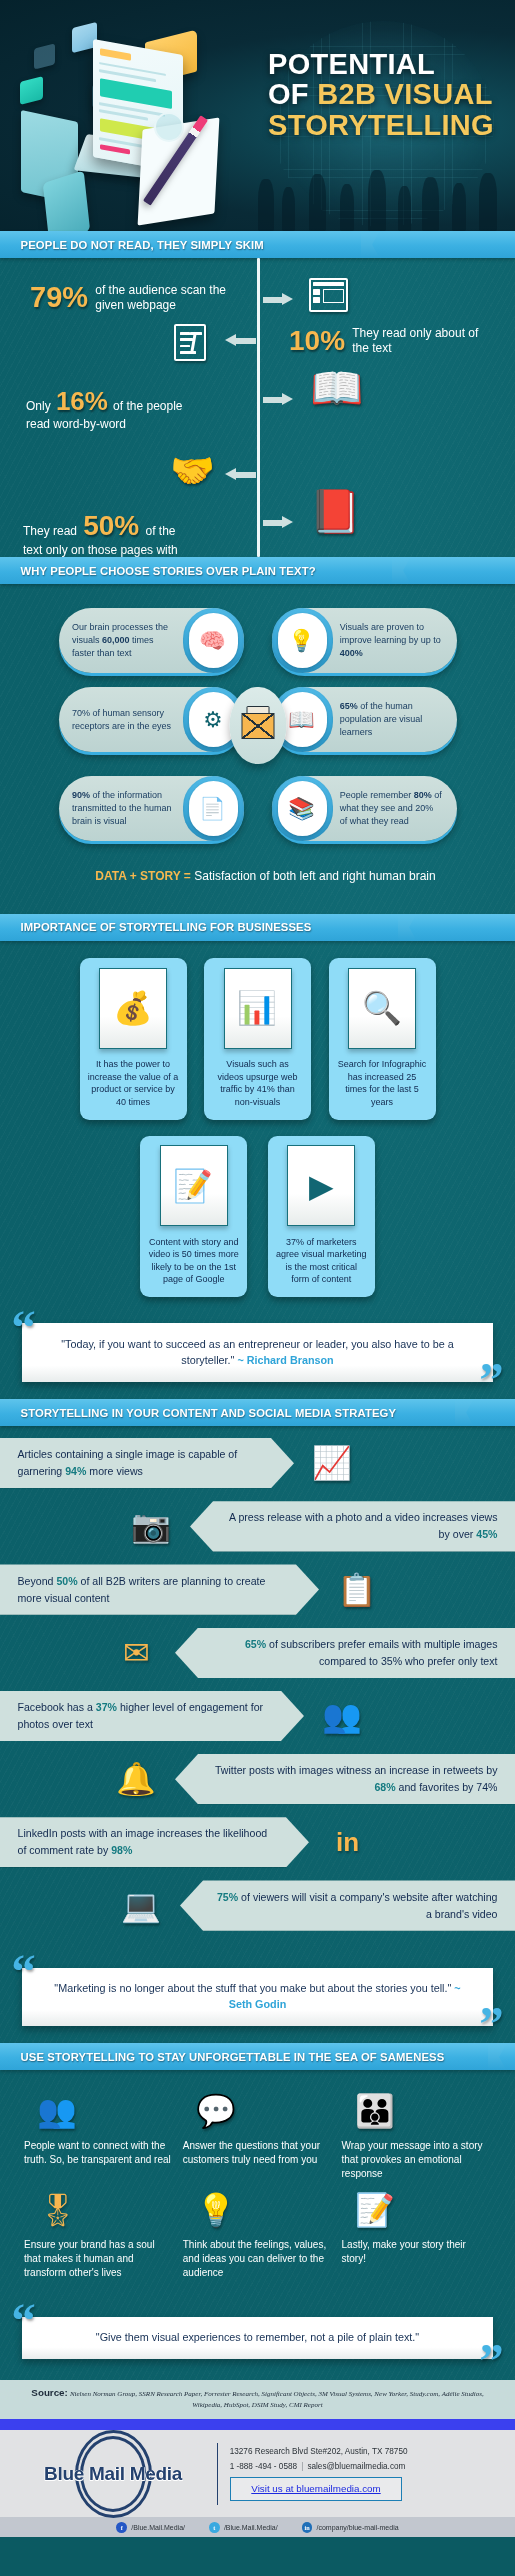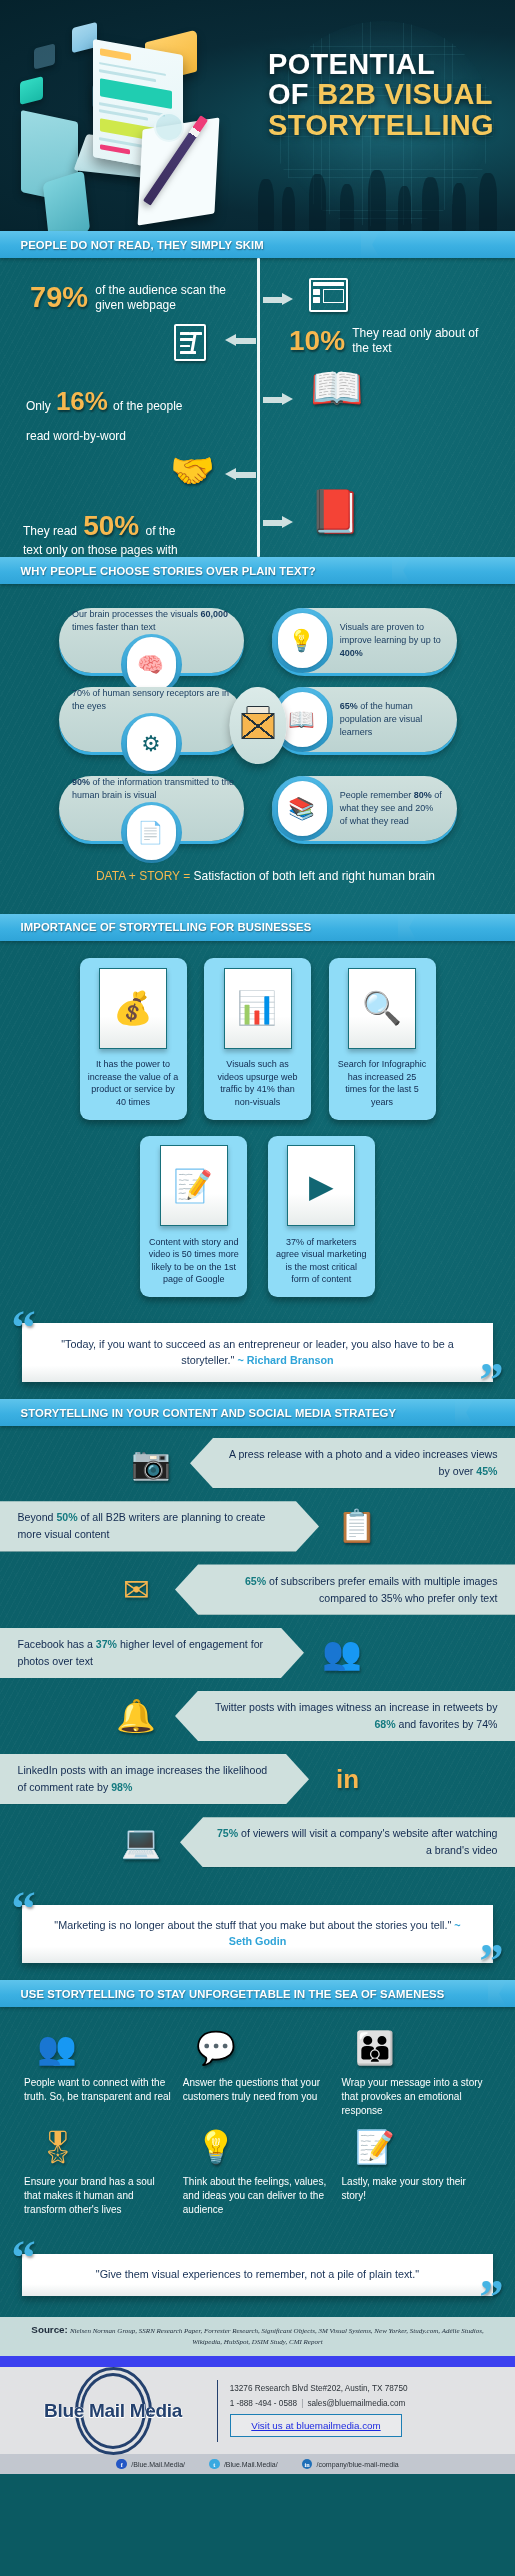--- a/index.html
+++ b/index.html
@@ -143,21 +143,21 @@
 
   
   .sec2 { position: relative; padding: 24px 0 15.5px; }
   .pillrow { display:flex; justify-content:center; gap: 28px; margin-bottom: 14.4px; position:relative; }
   .pill {
     width: 185px; height: 65px; border-radius: 33px;
     background: linear-gradient(180deg,#cfe0dd 0%, #bcd3d1 100%);
     box-shadow: 0 3.1px 0 #39aee0, 0 5.2px 7.2px rgba(0,0,0,.32);
     display:flex; align-items:center; position:relative;
   }
-  .pill.icon-right { flex-direction: column; }
+  .pill.icon-right { flex-direction: row; }
   .pill.icon-left { flex-direction: row-reverse; }
   .pill-text {
     flex:1; color:#173a5e; font-size:9px; line-height:1.45; padding: 0 7.2px 0 13.4px;
   }
   .pill.icon-left .pill-text { padding: 0 13.4px 0 7.2px; }
   .pill-text b { font-weight: 900; }
   .pill-badge {
     width: 61px; height: 65px; border-radius: 32px;
     background: linear-gradient(180deg,#4fb9e6,#2ea2d6);
     display:flex; align-items:center; justify-content:center;
@@ -180,21 +180,21 @@
   .env-glyph { width:33px; height:26px; position:relative; }
   .env-body { position:absolute; inset:0; background:#f7b64f; border:1.5px solid #23313a; border-radius:1.5px; }
   .env-flapdoc { position:absolute; left:5.2px; top:-7.2px; width:23px; height:17.5px; background:#efeadd; border:1.5px solid #23313a; border-radius:1px; }
   .env-v { position:absolute; left:0; top:0; width:100%; height:100%;
     background: linear-gradient(to bottom right, transparent calc(50% - 1px), #23313a calc(50% - 1px), #23313a calc(50% + 1px), transparent calc(50% + 1px)),
                 linear-gradient(to bottom left, transparent calc(50% - 1px), #23313a calc(50% - 1px), #23313a calc(50% + 1px), transparent calc(50% + 1px)); }
 
   .data-story {
     text-align:center; font-size: 12px; padding: 13.4px 0 15.5px; font-weight:400;
   }
-  .data-story .k { color:#f6b84f; font-weight:400;margin-left:16px; }
+  .data-story .k { color:#f6b84f; font-weight:700;margin-left:16px; }
 
   
   .bluecards { display:flex; justify-content:center; gap:17.5px; padding: 17.5px 0 3.1px; }
   .bluecard {
     width: 107px; min-height: 155px; background:#8fdcf7; border-radius: 9.3px;
     padding: 9.3px 8.2px 11.3px; box-shadow: 0 3.1px 6.2px rgba(0,0,0,.3);
     display:flex; flex-direction:column; align-items:center;
   }
   .bluecard .tile {
     width: 68px; height: 81px; background: linear-gradient(180deg,#ffffff 60%, #e7eceb 100%);
@@ -391,21 +391,21 @@
         <div class="big-num" style="font-size:28px;margin-right:7.2px">10%</div>
         <div class="s1txt" style="width:129px">They read only about of the text</div>
       </div>
 
       <div class="s1row" style="left:26px;top:128px;width:227px;display:block">
         <div style="display:flex;align-items:baseline">
           <span class="s1txt">Only </span>
           <span class="big-num" style="font-size:26px;margin:0 5.2px">16%</span>
           <span class="s1txt" style="white-space:nowrap">of the people</span>
         </div>
-        <div class="s1txt" style="margin-top:12px">read word-by-word</div>
+        <div class="s1txt" style="margin-top:0">read word-by-word</div>
       </div>
       <div class="arrow-r" style="position:absolute;left:263px;top:135px"></div>
       <div class="ico-outline" style="left:310px;top:109px;color:#fff;font-size:43px;line-height:1;text-shadow:1px 1.5px 2.6px rgba(0,0,0,.4)">📖</div>
 
       <div class="ico-outline" style="left:170px;top:195px;color:#fff;font-size:36px;line-height:1;text-shadow:1px 1.5px 2.6px rgba(0,0,0,.4)">🤝</div>
       <div class="arrow-l" style="position:absolute;left:225px;top:210px"></div>
 
       <div class="s1row" style="left:23px;top:252px;width:227px;display:block">
         <div style="display:flex;align-items:baseline">
           <span class="s1txt">They read </span>
@@ -530,20 +530,26 @@
 
     <div class="ribbon">
       <div class="bar">
           <span>STORYTELLING IN YOUR CONTENT AND SOCIAL MEDIA STRATEGY</span>
         </div>
       <div class="notch" style="left:455px"></div>
     </div>
 
     <div class="statrows">
 
+      <div class="statrow left-text">
+        <div class="chevbox pt-right" style="width:294px">
+          <div><span>Articles containing a single image is capable of garnering </span><span class="pc">94%</span><span> more views</span></div>
+        </div>
+        <div class="statico">📈</div>
+      </div>
 
       <div class="statrow right-text">
         <div class="statico">📷</div>
         <div class="chevbox pt-left" style="width:325px">
           <div style="text-align:right;width:100%"><span>A press release with a photo and a video increases views by over </span><span class="pc">45%</span><span></span></div>
         </div>
       </div>
 
       <div class="statrow left-text">
         <div class="chevbox pt-right" style="width:319px">

